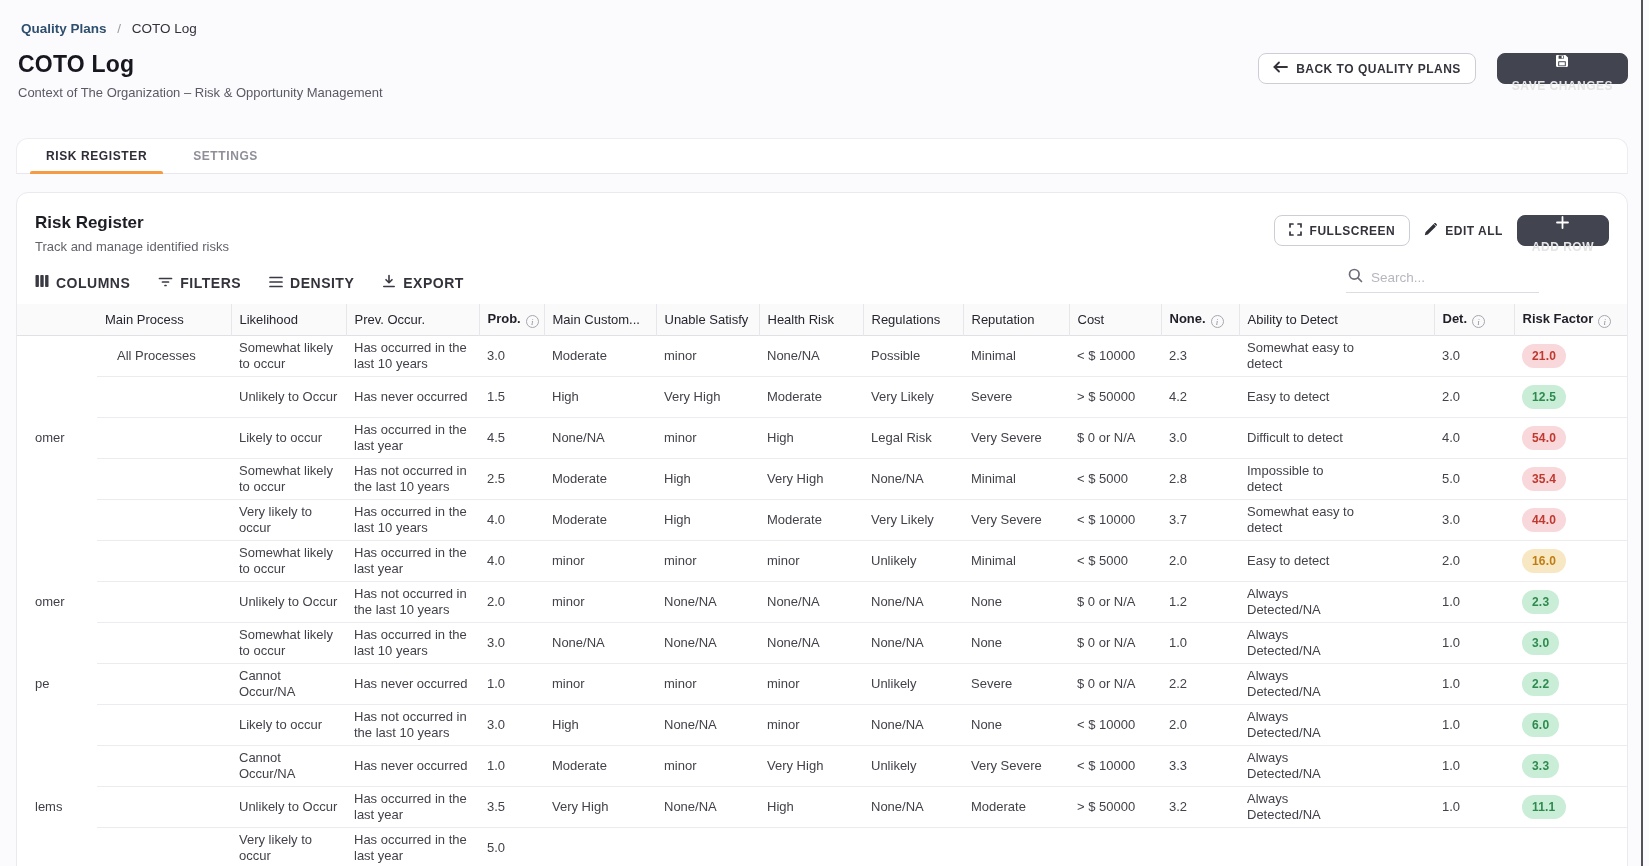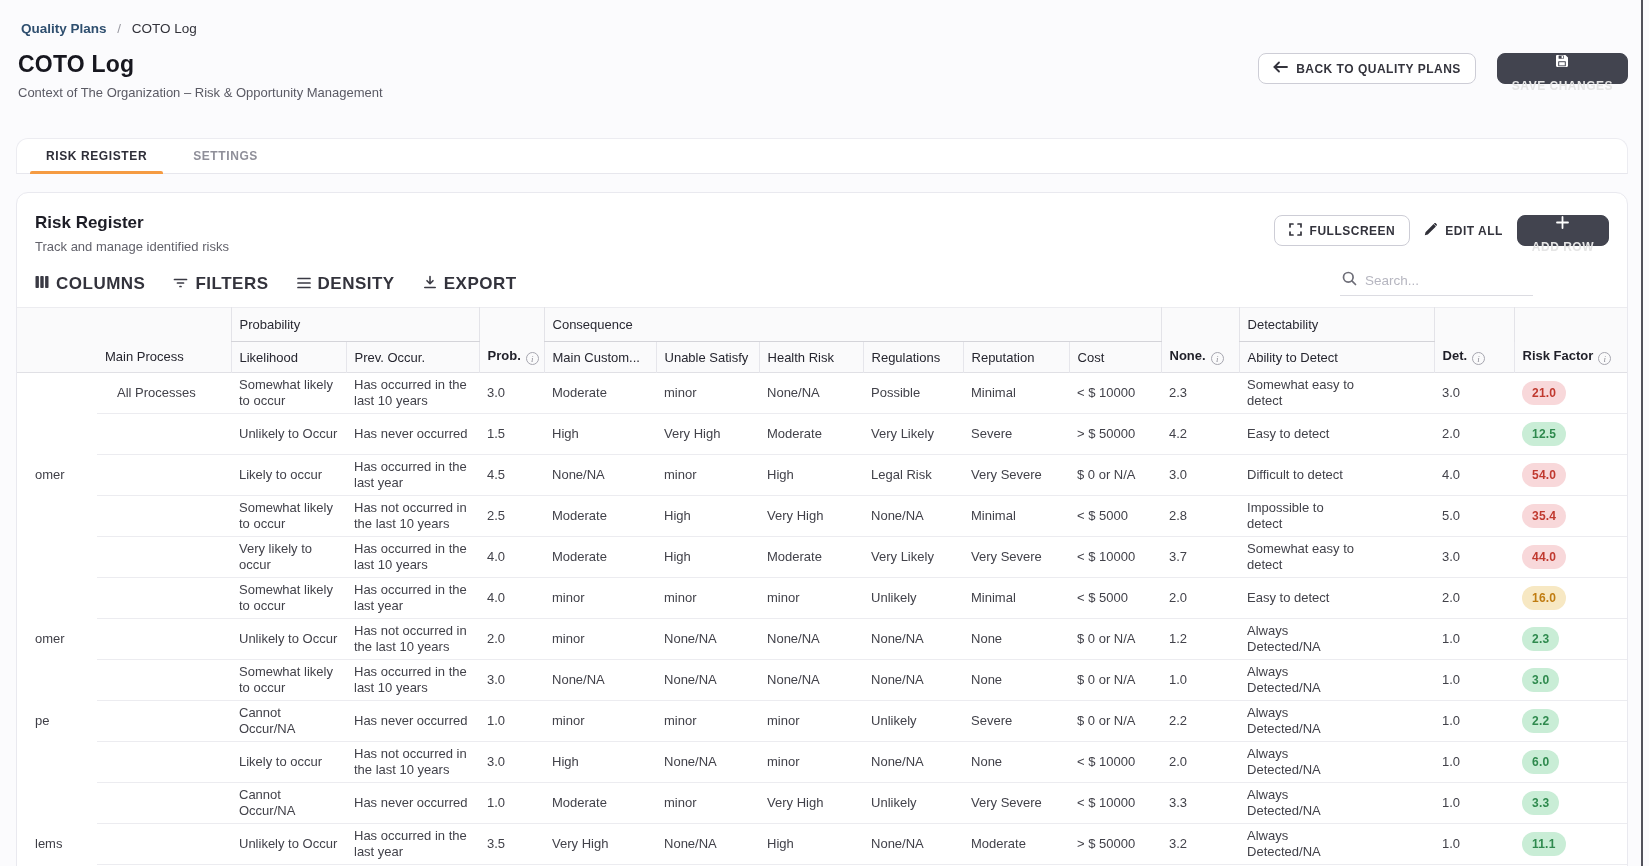--- a/index.html
+++ b/index.html
@@ -37,24 +37,24 @@
           border:1px solid #e9e9ef; border-radius:12px; overflow:hidden; position:relative; }
   .card-head { display:flex; justify-content:space-between; align-items:flex-start; padding:20px 18px 0 18px; }
   .sec-title { font-size:17px; font-weight:700; color:#1d1d26; }
   .sec-subtitle { font-size:13px; color:#62626b; margin-top:6px; }
   .sec-actions { display:flex; align-items:center; gap:14px; margin-top:2px; }
   .btn-text { display:inline-flex; align-items:center; gap:7px; font-size:12px; font-weight:700;
               letter-spacing:.5px; color:#33333c; cursor:pointer; }
 
   
   .toolbar { display:flex; align-items:center; gap:28px; padding:20px 18px 11px 18px; position:relative; }
-  .tool { display:inline-flex; align-items:center; gap:7px; font-size:17px; font-weight:700;
+  .tool { display:inline-flex; align-items:center; gap:7px; font-size:14px; font-weight:700;
           letter-spacing:.5px; color:#33333c; cursor:pointer; }
   .tool svg { color:#3a3a44; }
-  .search { position:absolute; right:94px; bottom:9px; width:193px; display:flex; align-items:center;
+  .search { position:absolute; right:88px; bottom:9px; width:193px; display:flex; align-items:center;
             gap:8px; border-bottom:1px solid #dcdce2; padding:3px 2px 5px 2px; }
   .search input { border:none; outline:none; background:transparent; font-size:13.5px; width:150px;
                   color:#55555e; font-family:"Liberation Sans", sans-serif; }
   .search input::placeholder { color:#b6b6c0; }
   .search svg { color:#6d6d77; }
 
   
   table.grid { width:1612px; border-collapse:collapse; table-layout:fixed; margin-top:2px; }
   .grid thead { background:#fafafb; }
   .grid thead tr.group-row td { height:34px; font-size:13px; font-weight:500; color:#2a2a33;
@@ -215,30 +215,20 @@
         <col style="width: 104px;">
         <col style="width: 100px;">
         <col style="width: 106px;">
         <col style="width: 92px;">
         <col style="width: 78px;">
         <col style="width: 195px;">
         <col style="width: 80px;">
         <col style="width: 115px;">
       </colgroup>
     <thead id="thead">
-        <tr class="group-row">
-          <td colspan="2"></td>
-          <td colspan="2" class="grp">Probability</td>
-          <td colspan="1"></td>
-          <td colspan="6" class="grp">Consequence</td>
-          <td colspan="1"></td>
-          <td colspan="1" class="grp">Detectability</td>
-          <td colspan="1"></td>
-          <td colspan="1" class="leftline"></td>
-        </tr>
         <tr class="col-row">
           <th><span></span></th>
           <th><span>Main Process</span></th>
           <th class="divL"><span>Likelihood</span></th>
           <th class="divL"><span>Prev. Occur.</span></th>
           <th class="divL boldH"><span>Prob.</span><span class="info-ic">i</span></th>
           <th class="divL"><span>Main Custom...</span></th>
           <th class="divL"><span>Unable Satisfy</span></th>
           <th class="divL"><span>Health Risk</span></th>
           <th class="divL"><span>Regulations</span></th>

